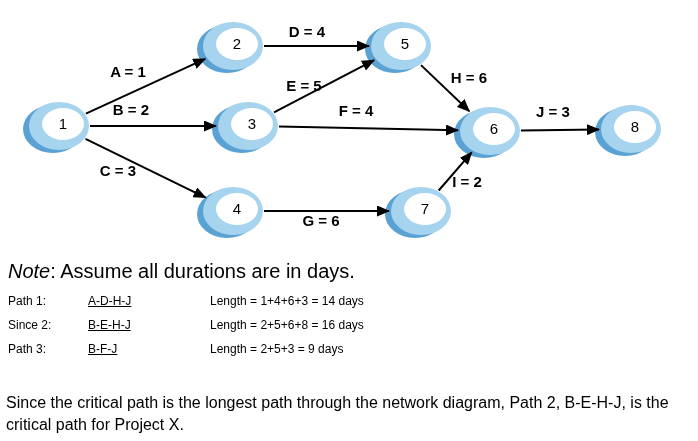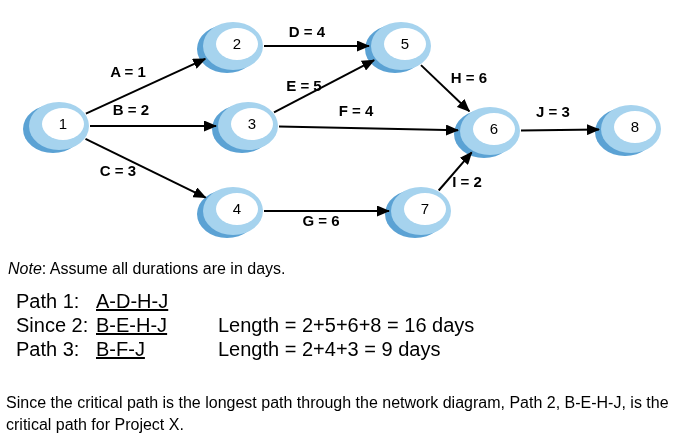--- a/index.html
+++ b/index.html
@@ -2,23 +2,23 @@
 <html><head>
 <meta charset="utf-8">
 <style>
   html,body{margin:0;padding:0;}
   body{
     width:698px;height:441px;background:#ffffff;color:#000;
     font-family:"Liberation Sans",sans-serif;overflow:hidden;
   }
   .page{position:relative;width:698px;height:441px;}
   svg.diagram{display:block;position:absolute;left:0;top:0;}
-  .note{position:absolute;left:8px;top:260px;font-size:16px;}
+  .note{position:absolute;left:8px;top:260px;font-size:20px;}
   .note .note-prefix{font-style:italic;}
-  .paths{position:absolute;left:8px;top:289px;font-size:20px;margin-left:8px;}
+  .paths{position:absolute;left:8px;top:289px;font-size:12px;}
   .path-row{display:flex;height:24px;align-items:center;}
   .path-row .c1{width:80px;}
   .path-row .c2{width:122px;text-decoration:underline;}
   .conclusion{
     position:absolute;left:6px;top:392px;width:692px;
     font-size:16px;line-height:22px;
   }
 </style>
 </head>
 <body>
@@ -120,28 +120,29 @@
         <text x="553" y="117" text-anchor="middle" font-size="15" font-weight="bold" fill="#000">J = 3</text>
       </g>
     </svg>
 
   <div class="note"><span class="note-prefix">Note</span><span>: Assume all durations are in days.</span></div>
 
   <div class="paths">
     <div class="path-row">
       <span class="c1">Path 1:</span>
       <span class="c2">A-D-H-J</span>
+      <span class="c3">Length = 1+4+6+3 = 14 days</span>
     </div>
     <div class="path-row">
       <span class="c1">Since 2:</span>
       <span class="c2">B-E-H-J</span>
       <span class="c3">Length = 2+5+6+8 = 16 days</span>
     </div>
     <div class="path-row">
       <span class="c1">Path 3:</span>
       <span class="c2">B-F-J</span>
-      <span class="c3">Length = 2+4+3 = 9 days</span>
+      <span class="c3">Length = 2+5+3 = 9 days</span>
     </div>
   </div>
 
   <div class="conclusion">Since the critical path is the longest path through the network diagram, Path 2, B-E-H-J, is the critical path for Project X.</div>
 
 </div>
 
 </body></html>

